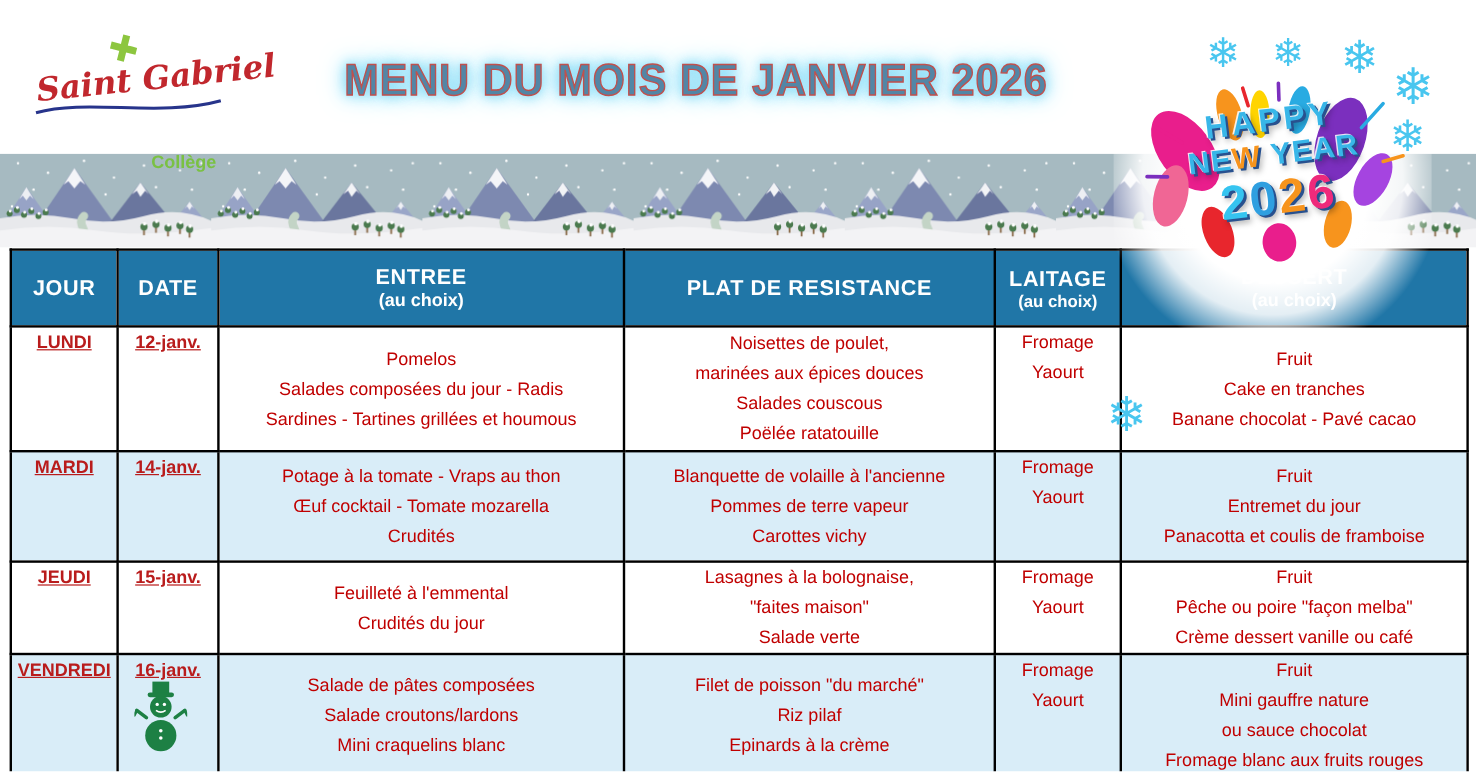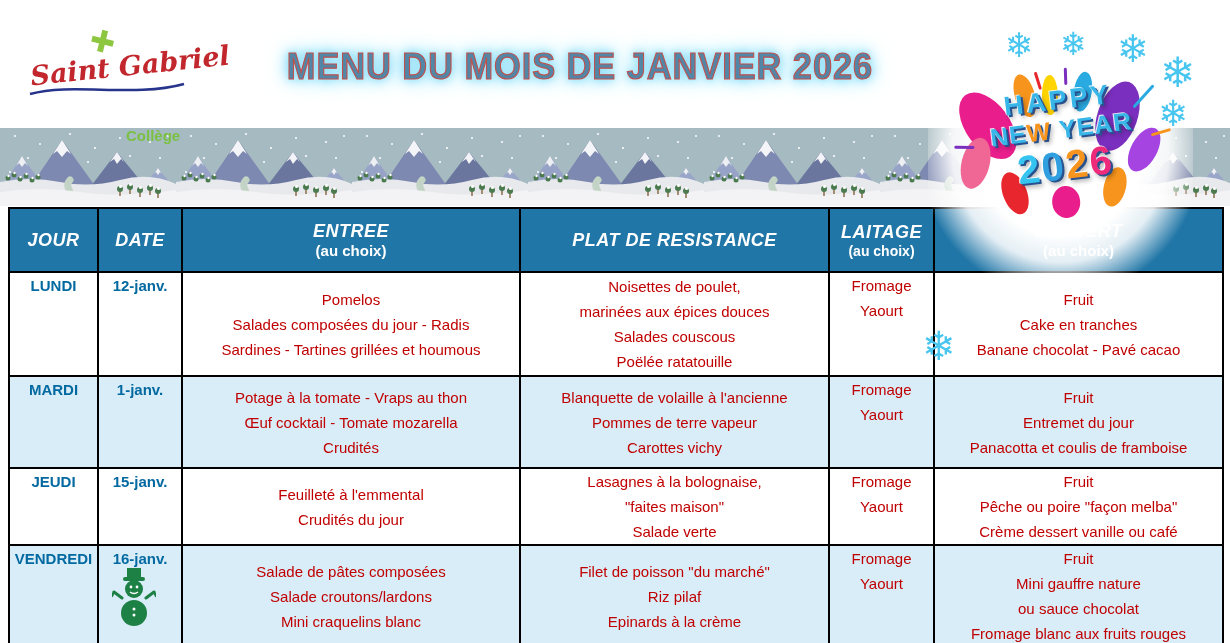--- a/index.html
+++ b/index.html
@@ -46,30 +46,30 @@
   .sf4{left:1160px;top:52px;font-size:42px;}
   .sf5{left:1158px;top:96px;font-size:36px;}
   .sf-table{left:922px;top:326px;font-size:40px;z-index:6;}
   .snowman{position:absolute;left:112px;top:566px;z-index:6;}
 
   
   table.menu{position:absolute;left:8px;top:207px;z-index:2;border-collapse:collapse;
              table-layout:fixed;width:1214px;}
   table.menu th,table.menu td{border:2px solid #000;padding:0;margin:0;overflow:hidden;}
   table.menu th{background:#2076a7;color:#fff;height:62px;vertical-align:middle;}
-  .h-label{font-size:18px;font-weight:bold;letter-spacing:.5px;font-style:italic;}
+  .h-label{font-size:18px;font-weight:bold;letter-spacing:.5px;}
   .h-sub{font-size:15px;font-weight:bold;}
   th.col-laitage .h-sub{font-size:14px;}
   table.menu th,table.menu td{text-align:center;}
   tr.r0{height:104px;} tr.r1{height:92px;} tr.r2{height:65px;} tr.r3{height:98px;}
   tr.alt td{background:#d9edf8;}
   td.c-day,td.c-date,td.c-lait{vertical-align:top;padding-top:7px;}
   td.c-food{vertical-align:middle;}
   td .line{font-size:15px;line-height:25px;color:#c00000;}
-  td.c-day .line,td.c-date .line{font-weight:bold;color:#0369a1;}
+  td.c-day .line,td.c-date .line{font-weight:bold;color:#b91c1c;text-decoration:underline;}
   tr.partial{height:14px;} tr.partial td{background:#fff;}
 </style>
 </head>
 <body>
 
 <div id="stage">
 
   <div class="logo">
     <span class="logo-cross">✚</span>
     <span class="logo-name">Saint Gabriel</span>
@@ -263,21 +263,21 @@
             <div class="line">Fruit</div>
             <div class="line">Cake en tranches</div>
             <div class="line">Banane chocolat - Pavé cacao</div>
           </td>
         </tr>
         <tr class="r1 alt">
           <td class="c-day">
             <div class="line">MARDI</div>
           </td>
           <td class="c-date">
-            <div class="line">1-janv.</div>
+            <div class="line">14-janv.</div>
           </td>
           <td class="c-food">
             <div class="line">Potage à la tomate - Vraps au thon</div>
             <div class="line">Œuf cocktail - Tomate mozarella</div>
             <div class="line">Crudités</div>
           </td>
           <td class="c-food">
             <div class="line">Blanquette de volaille à l'ancienne</div>
             <div class="line">Pommes de terre vapeur</div>
             <div class="line">Carottes vichy</div>

